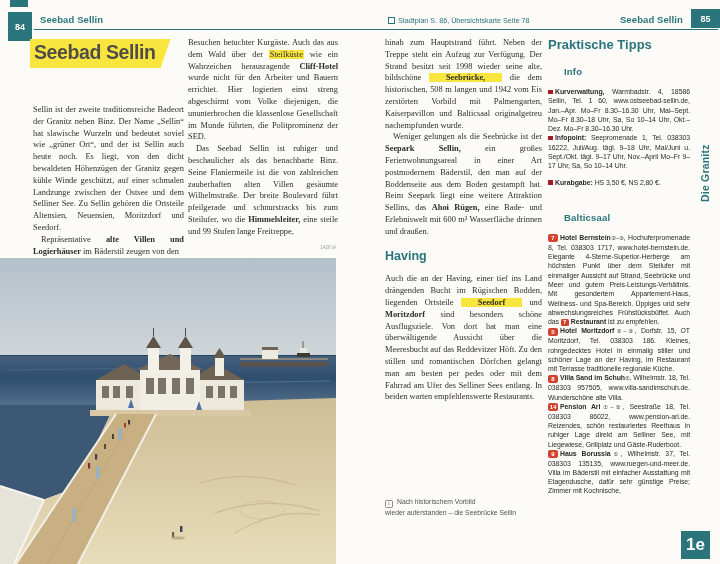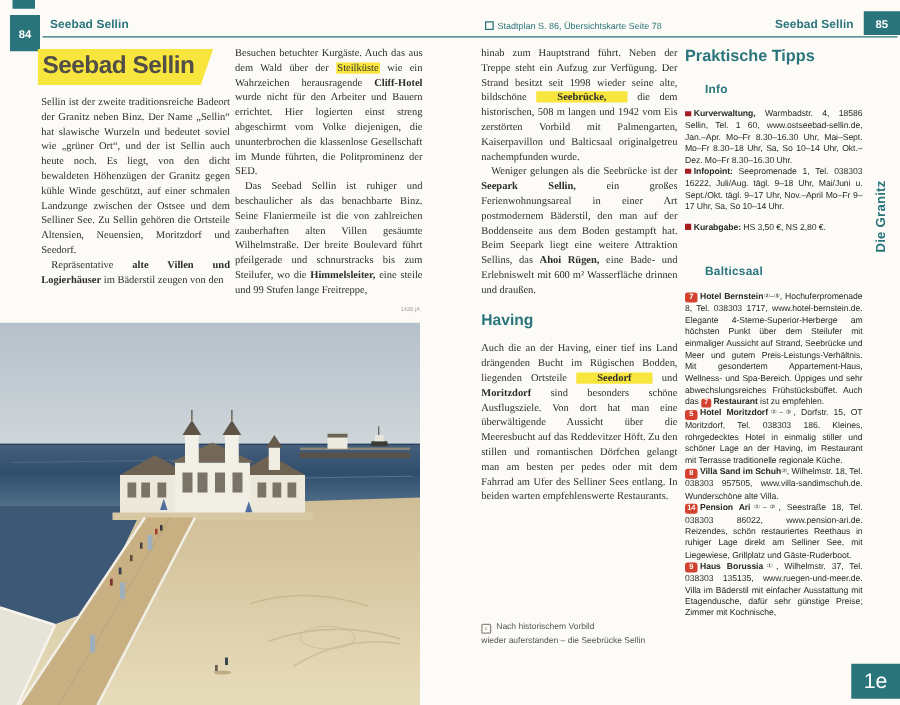--- a/index.html
+++ b/index.html
@@ -17,32 +17,32 @@
   .pn-right{left:691px;top:9px;width:29px;height:19px;}
   .hdr-title{position:absolute;top:14px;color:var(--teal);font-weight:bold;font-size:9.5px;letter-spacing:.1px;}
   .hdr-left-title{left:40px;}
   .hdr-right-title{left:545px;width:138px;text-align:right;}
   .hdr-center{position:absolute;left:388px;top:16px;color:var(--teal);font-size:7.2px;}
   .mapicon{display:inline-block;width:5px;height:5px;border:1px solid var(--teal);margin-right:3px;vertical-align:-0.5px;}
   .hdr-rule{position:absolute;left:34px;top:29px;width:684px;height:1.2px;background:var(--teal);}
   
   .side-tab{position:absolute;left:699px;top:92px;height:110px;color:var(--teal);font-weight:bold;font-size:10.5px;
             writing-mode:vertical-rl;transform:rotate(180deg);letter-spacing:.2px;}
-  .grid-ref{position:absolute;left:681px;top:531px;width:39px;height:28px;background:var(--teal);
-            color:#fff;font-weight:normal;font-size:17px;display:flex;align-items:center;justify-content:center;}
+  .grid-ref{position:absolute;left:681px;top:531px;width:29px;height:28px;background:var(--teal);
+            color:#fff;font-weight:bold;font-size:17px;display:flex;align-items:center;justify-content:center;}
   
   .title-wrap{position:absolute;left:30px;top:39px;}
   .title-hl{display:inline-block;background:var(--yellow);color:var(--titletext);
             font-size:19.5px;font-weight:bold;letter-spacing:-0.4px;
             padding:2px 15px 4px 4px;
             clip-path:polygon(0 0,100% 0,calc(100% - 10px) 100%,0 100%);}
   
   .serifcol{position:absolute;font-family:"Liberation Serif",serif;font-size:8.4px;line-height:11.8px;
             color:var(--body);text-align:justify;}
-  .col1{left:33px;top:76px;width:151px;}
+  .col1{left:33px;top:104px;width:151px;}
   .col2{left:188px;top:37px;width:150px;}
   .col3{left:385px;top:37px;width:157px;}
   .bp{margin:0;}
   .bp.ind{text-indent:8px;}
   .r-b{font-weight:bold;}
   .r-h{background:var(--yellow);padding:0 1px;}
   .r-hb{background:var(--yellow);font-weight:bold;padding:0 17px;}
   .r-price{font-size:0.78em;letter-spacing:-0.5px;vertical-align:0.5px;}
   .r-badge{display:inline-block;background:var(--badge);color:#fff;font-family:"Liberation Sans",sans-serif;
            font-weight:bold;font-size:5.5px;line-height:7px;min-width:6px;padding:0 1px;text-align:center;

